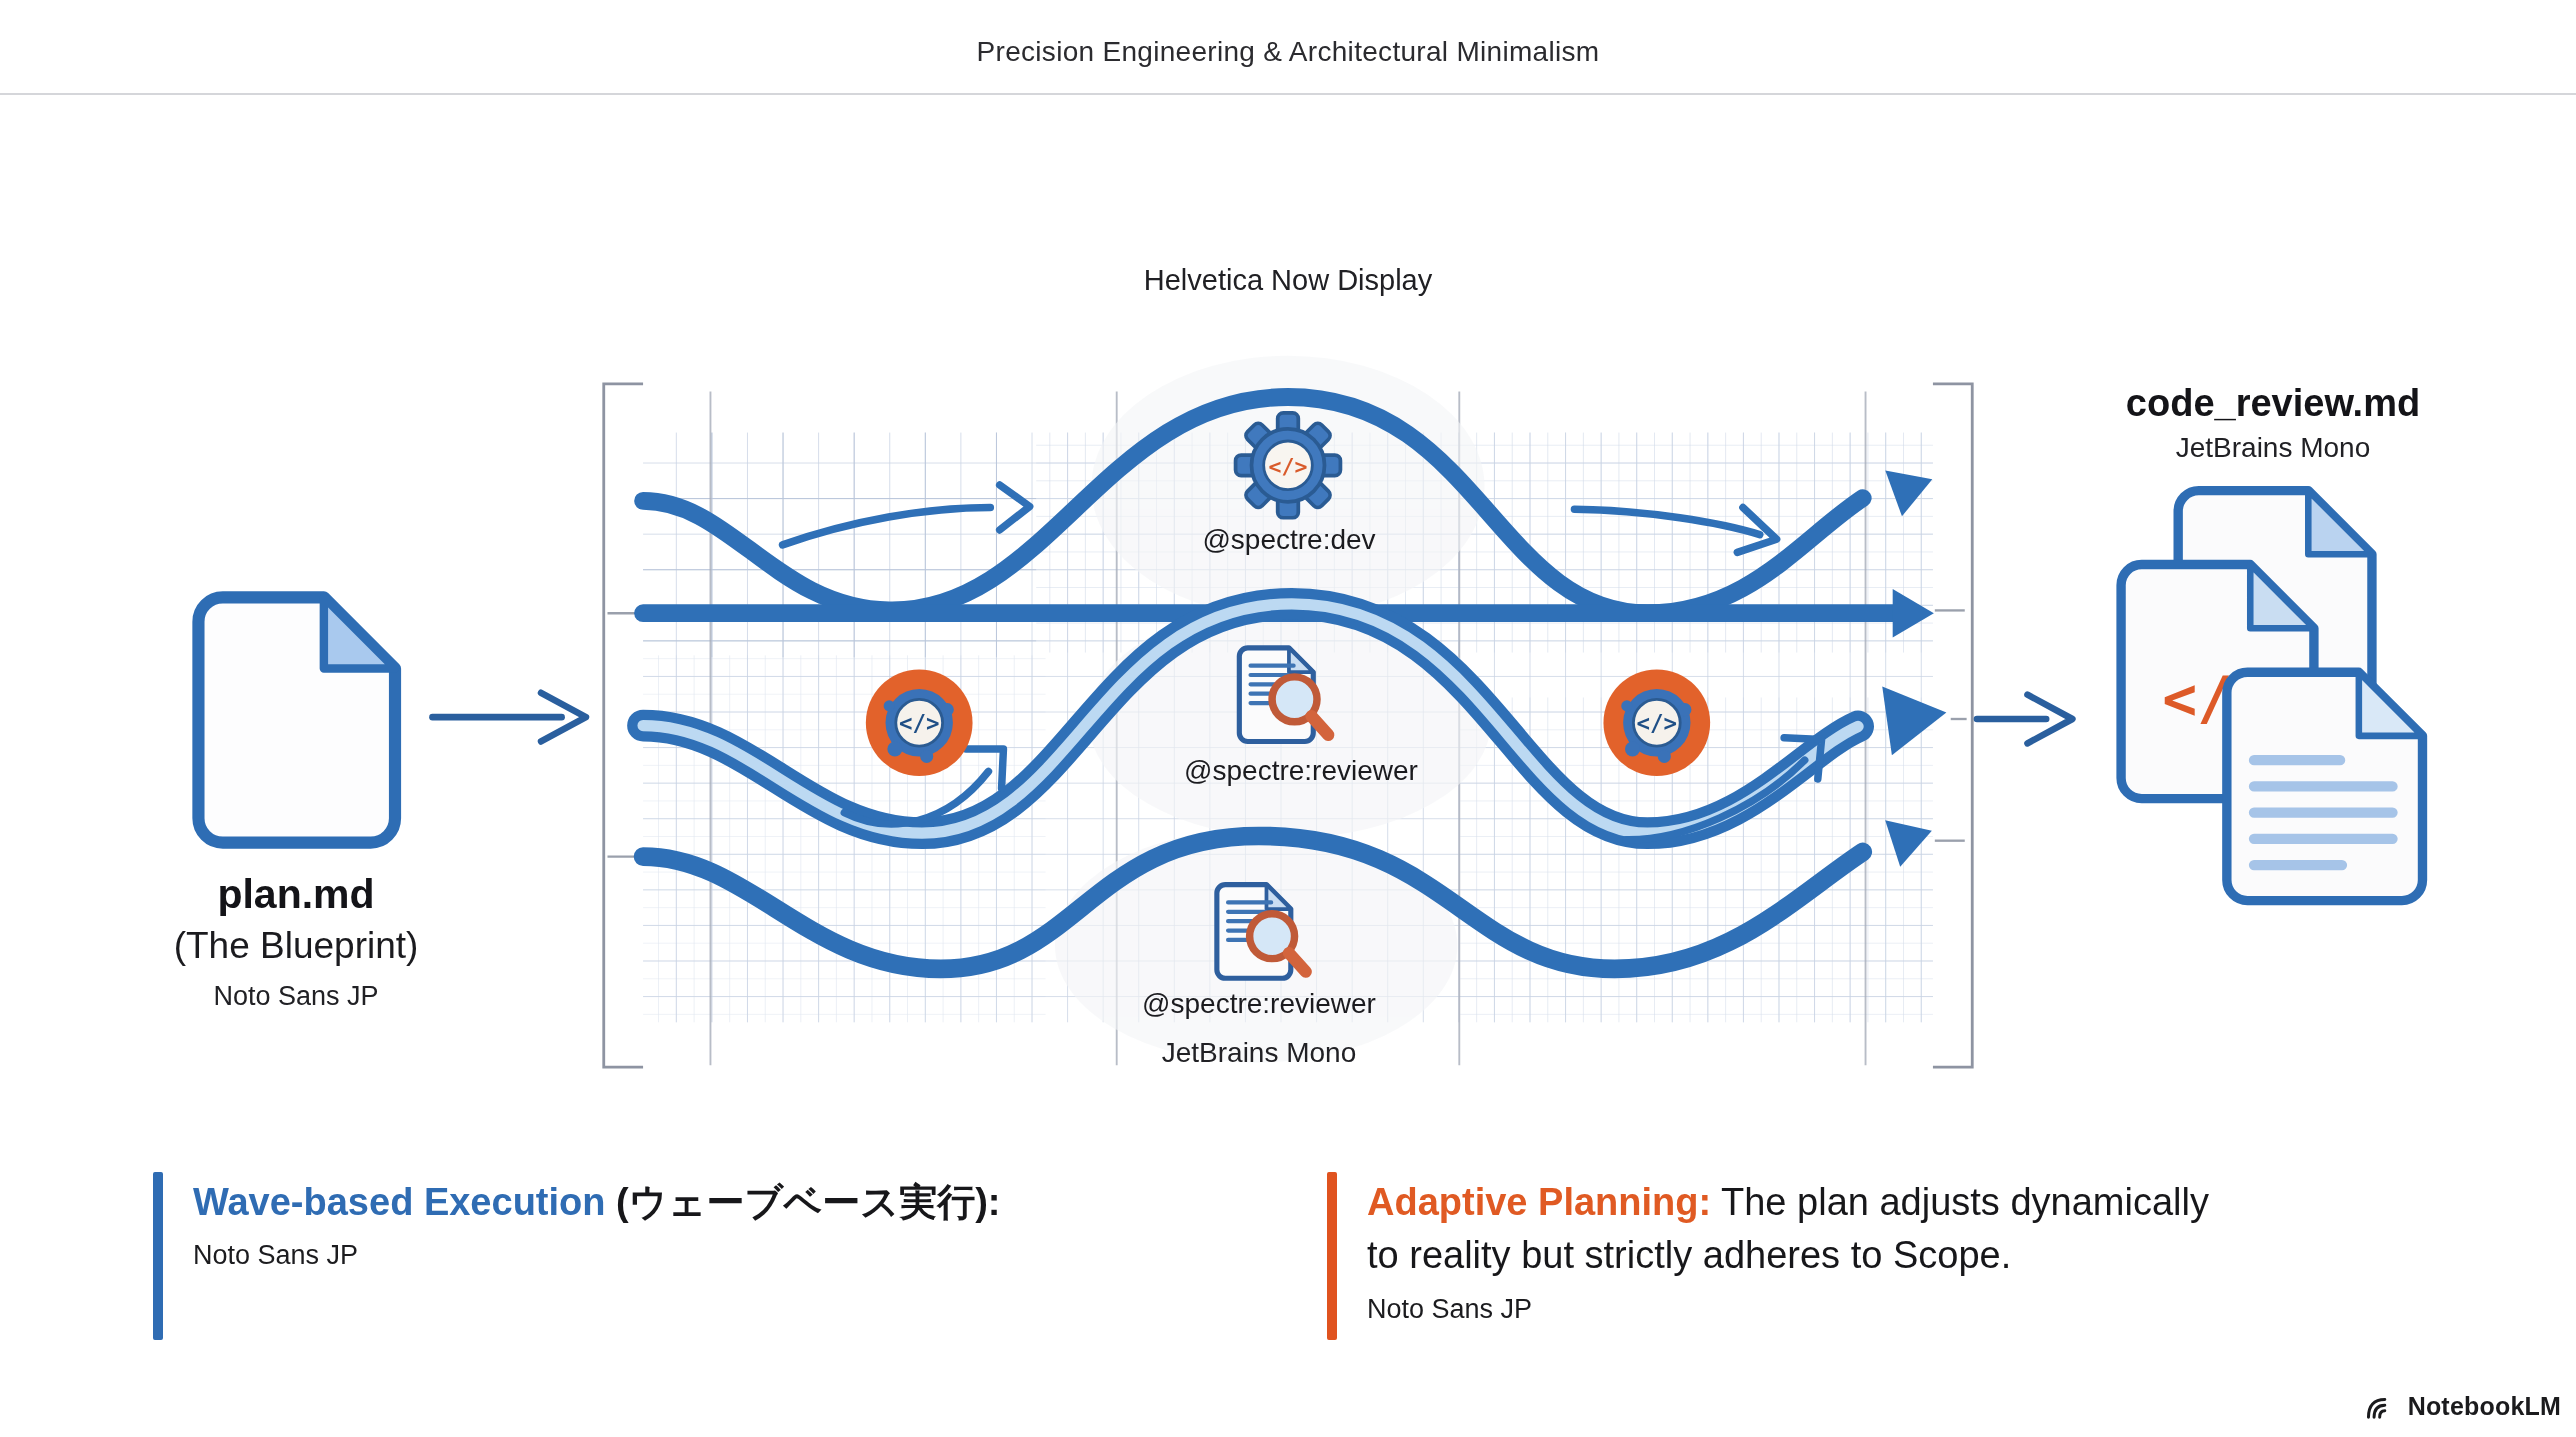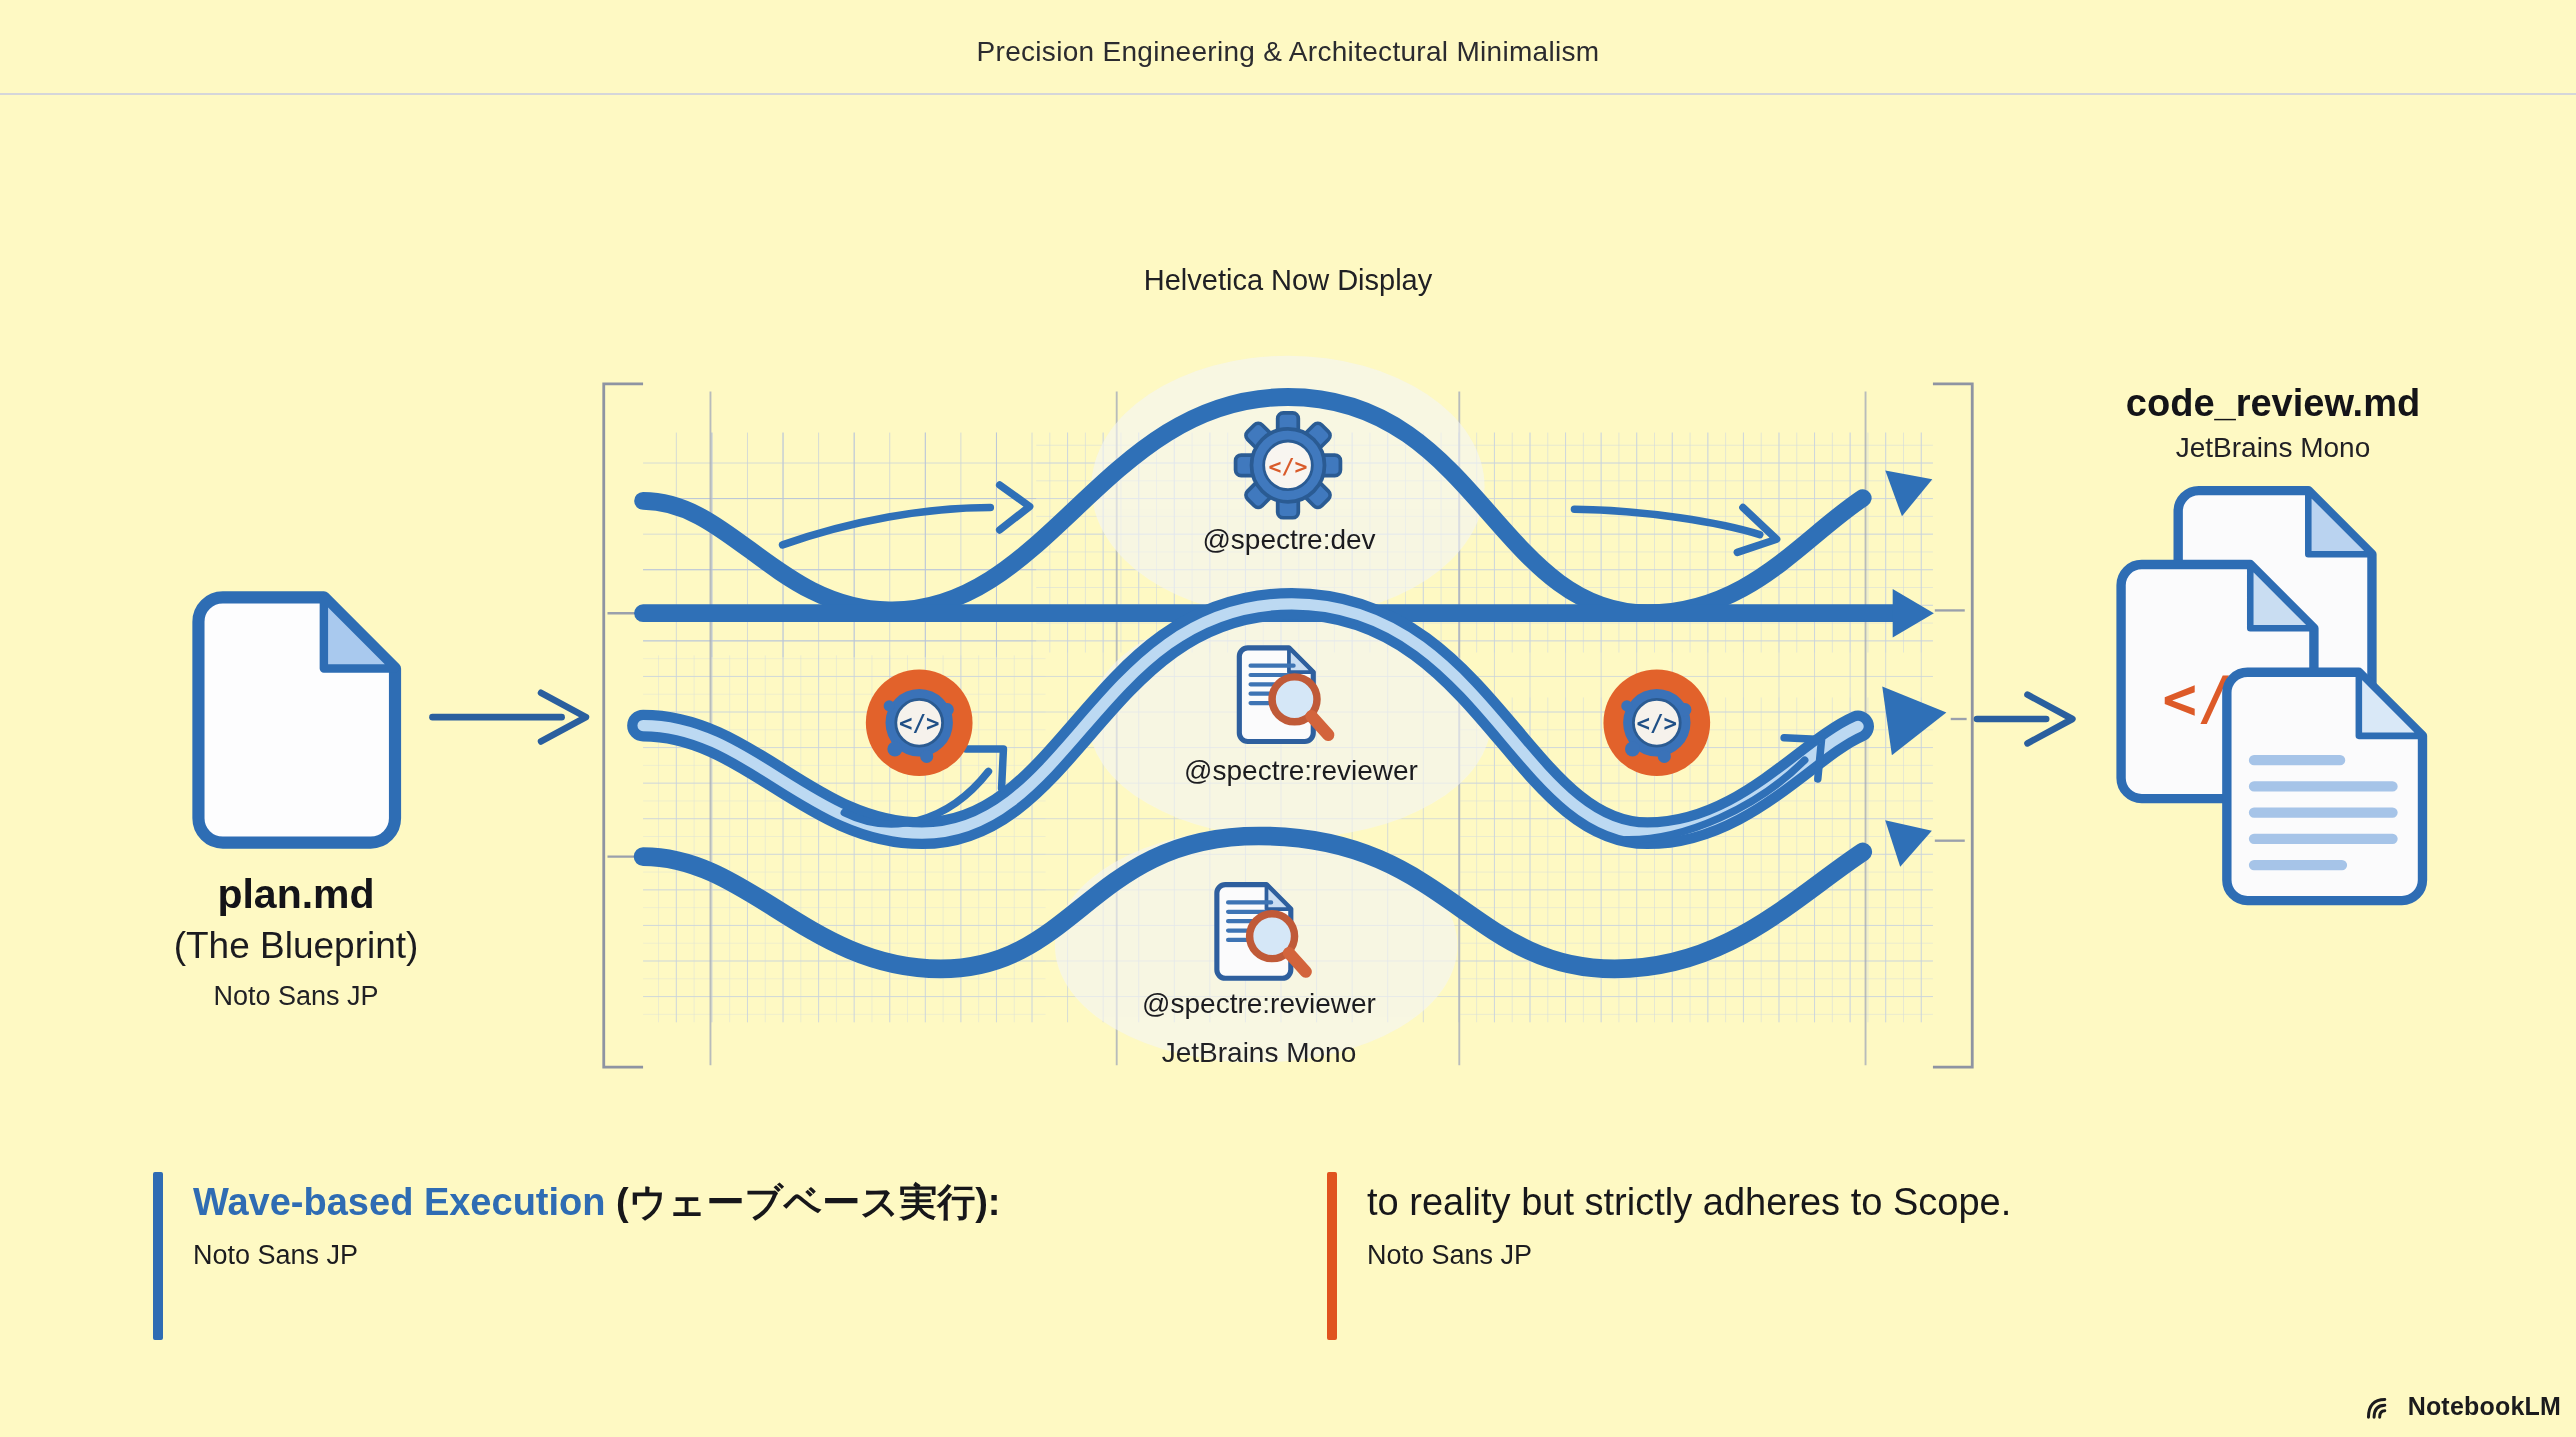--- a/index.html
+++ b/index.html
@@ -1,18 +1,18 @@
 <!DOCTYPE html>
 <html style="font-size:15px"><head>
 <meta charset="utf-8">
 <style>
   html,body{margin:0;padding:0;background:#e2e3e6;}
   #stage{
     position:relative;width:2576px;height:1438px;overflow:hidden;
-    background:#fef9c3;
+    background:#ffffff;
     font-family:"Liberation Sans","DejaVu Sans",sans-serif;
     color:#1B1B1F;
   }
   .lbl{position:absolute;transform:translateX(-50%);white-space:nowrap;line-height:1.15;}
   .kicker{font-size:28px;font-weight:500;color:#2B2B2F;letter-spacing:0.3px;}
   .title{font-size:66px;font-weight:700;color:#131317;letter-spacing:-0.9px;}
   .subtitle{font-size:29px;font-weight:400;color:#202024;}
   .doc-name{font-size:41px;font-weight:700;color:#141418;}
   .doc-alias{font-size:37px;font-weight:400;color:#1B1B1F;}
   .font-note{font-size:27px;font-weight:400;color:#212125;}
@@ -222,20 +222,23 @@
   <div class="co-bar blue" style="left:153px;top:1172px;"></div>
   <div class="co" style="left:193px;top:1176px;width:1114px;">
     <div class="co-line">
       <span class="co-title blue">Wave-based Execution</span><span class="co-title"> (ウェーブベース実行):</span>
     </div>
     <div class="co-note">Noto Sans JP</div>
   </div>
 
   <div class="co-bar orange" style="left:1327px;top:1172px;"></div>
   <div class="co" style="left:1367px;top:1176px;width:1170px;">
+    <div class="co-line">
+      <span class="co-title orange">Adaptive Planning:</span><span> The plan adjusts dynamically</span>
+    </div>
     <div class="co-line">to reality but strictly adheres to Scope.</div>
     <div class="co-note">Noto Sans JP</div>
   </div>
 
   <div class="footer">
     <svg width="34" height="28" viewBox="0 0 36 30">
       <g stroke="#1B1B1D" stroke-width="3.2" fill="none" stroke-linecap="round">
         <path d="M3.5 26 Q3.5 7 21 7"></path>
         <path d="M9.5 26 Q9.5 13 21 13"></path>
         <path d="M15.5 26 Q15.5 19 21 19"></path>

